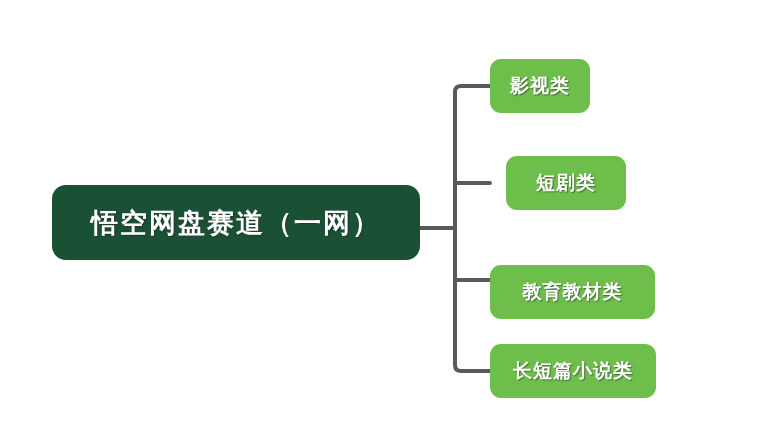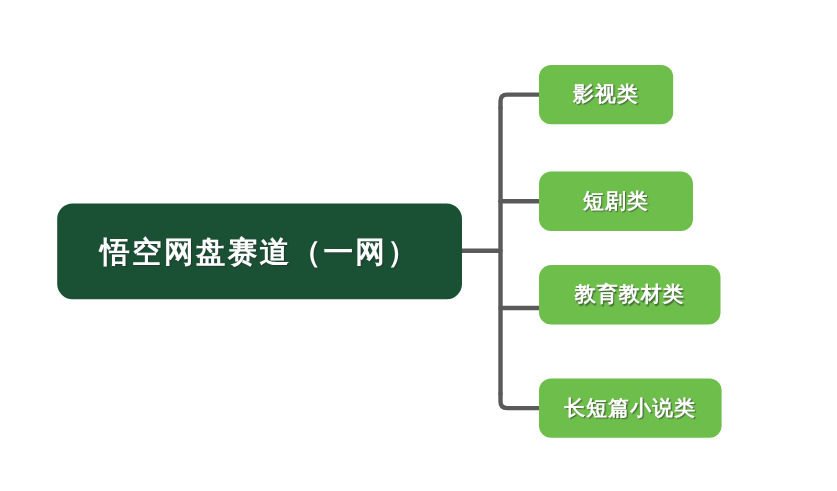--- a/index.html
+++ b/index.html
@@ -38,35 +38,35 @@
     color: #ffffff;
     font-weight: bold;
     white-space: nowrap;
     letter-spacing: 1px;
     text-shadow: 1px 1px 1px rgba(40, 40, 40, 0.55);
   }
   .node-root {
     left: 52px;
     top: 185px;
     width: 368px;
-    height: 87px;
+    height: 75px;
     background: #1a5135;
     border-radius: 14px;
     font-size: 27px;
     letter-spacing: 2px;
   }
   .node-child {
     background: #6dbe4b;
     height: 54px;
     font-size: 19px;
     border-radius: 11px;
   }
-  .child-0 { left: 490px; top: 59px;  width: 122px; }
-  .child-1 { left: 490px; top: 156px; width: 140px; align-items: center; }
-  .child-2 { left: 490px; top: 241px; width: 165px; }
+  .child-0 { left: 490px; top: 59px;  width: 100px; }
+  .child-1 { left: 506px; top: 156px; width: 120px; align-items: center; }
+  .child-2 { left: 490px; top: 265px; width: 165px; }
   .child-3 { left: 490px; top: 344px; width: 166px; }
 </style>
 </head>
 <body>
 
 <div id="mindmap">
 
   <svg id="connector-layer" viewBox="0 0 761 446" width="761" height="446" xmlns="http://www.w3.org/2000/svg">
     <g fill="none" stroke="#5A5A5A" stroke-width="4" stroke-linecap="round" stroke-linejoin="round">
       <path d="M420 228 H455"></path>

